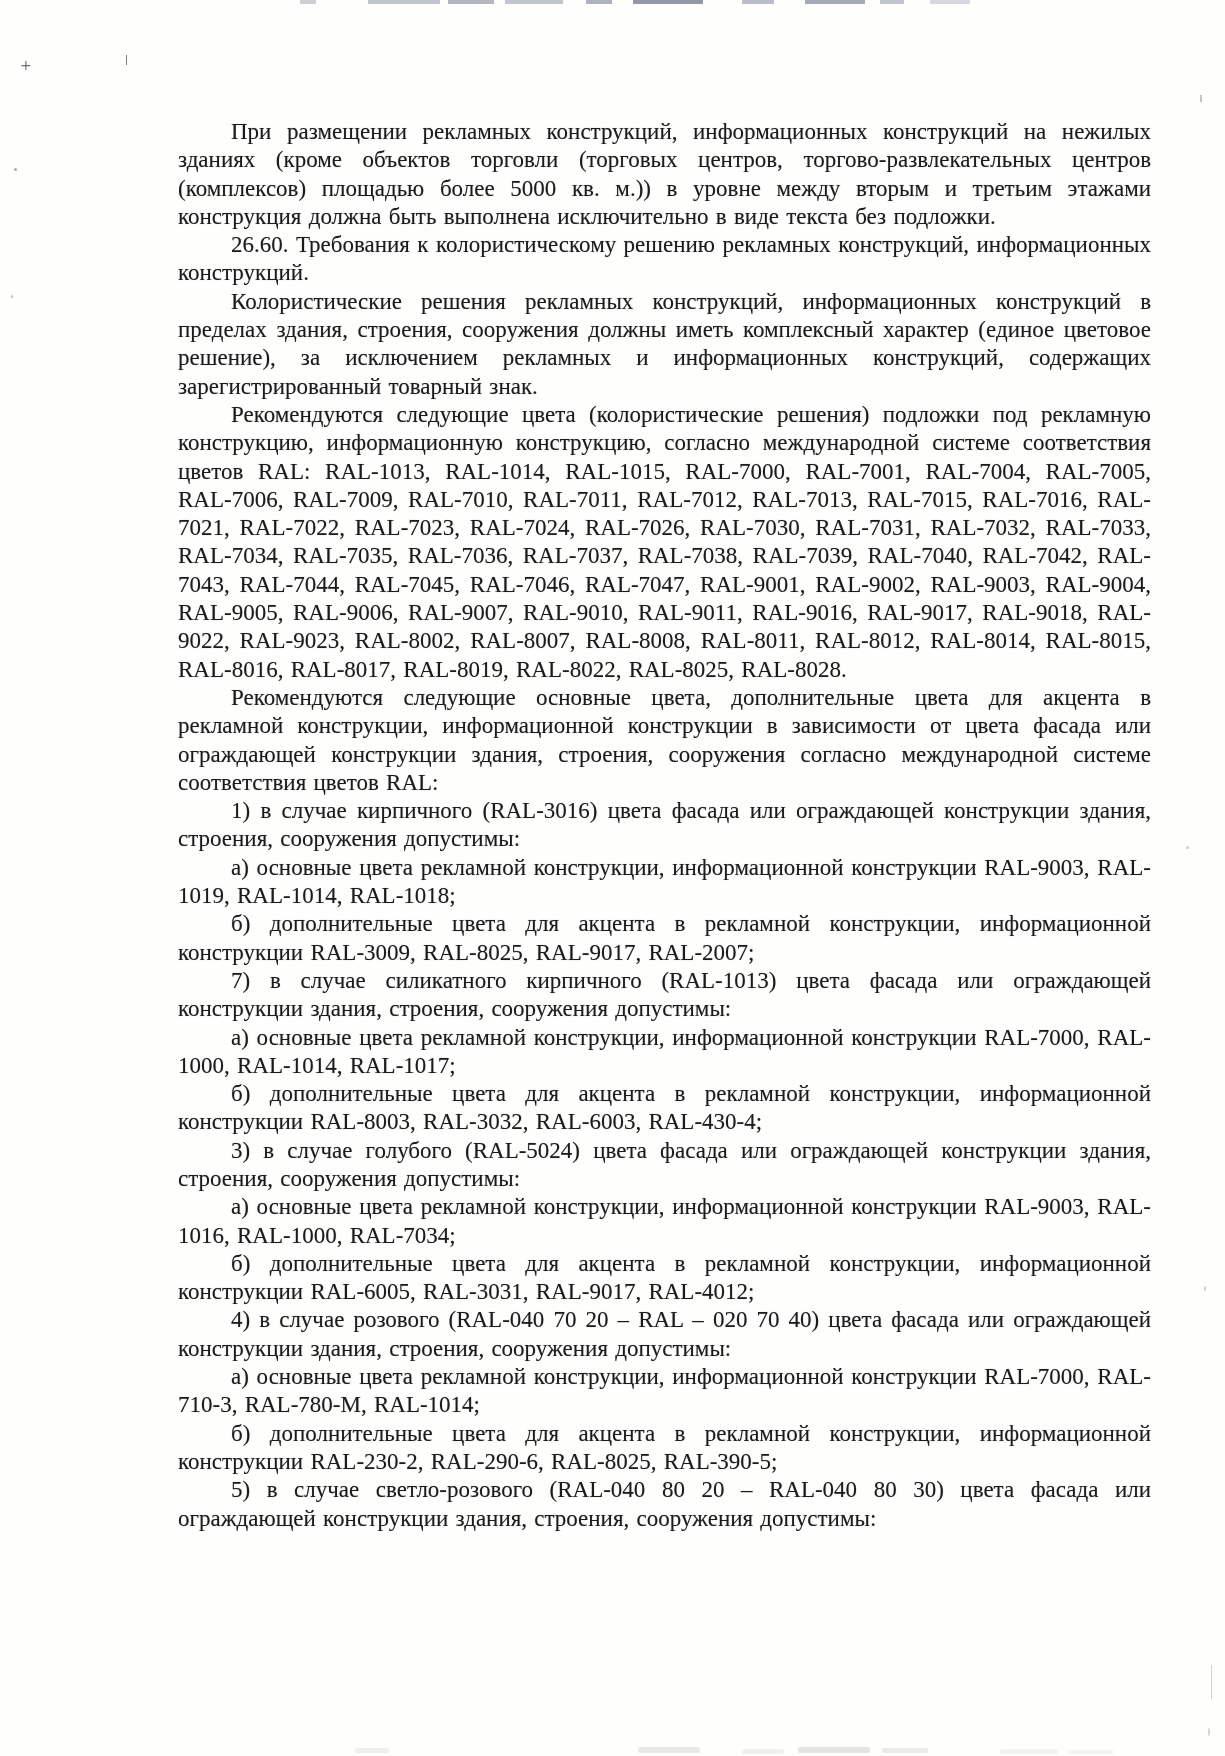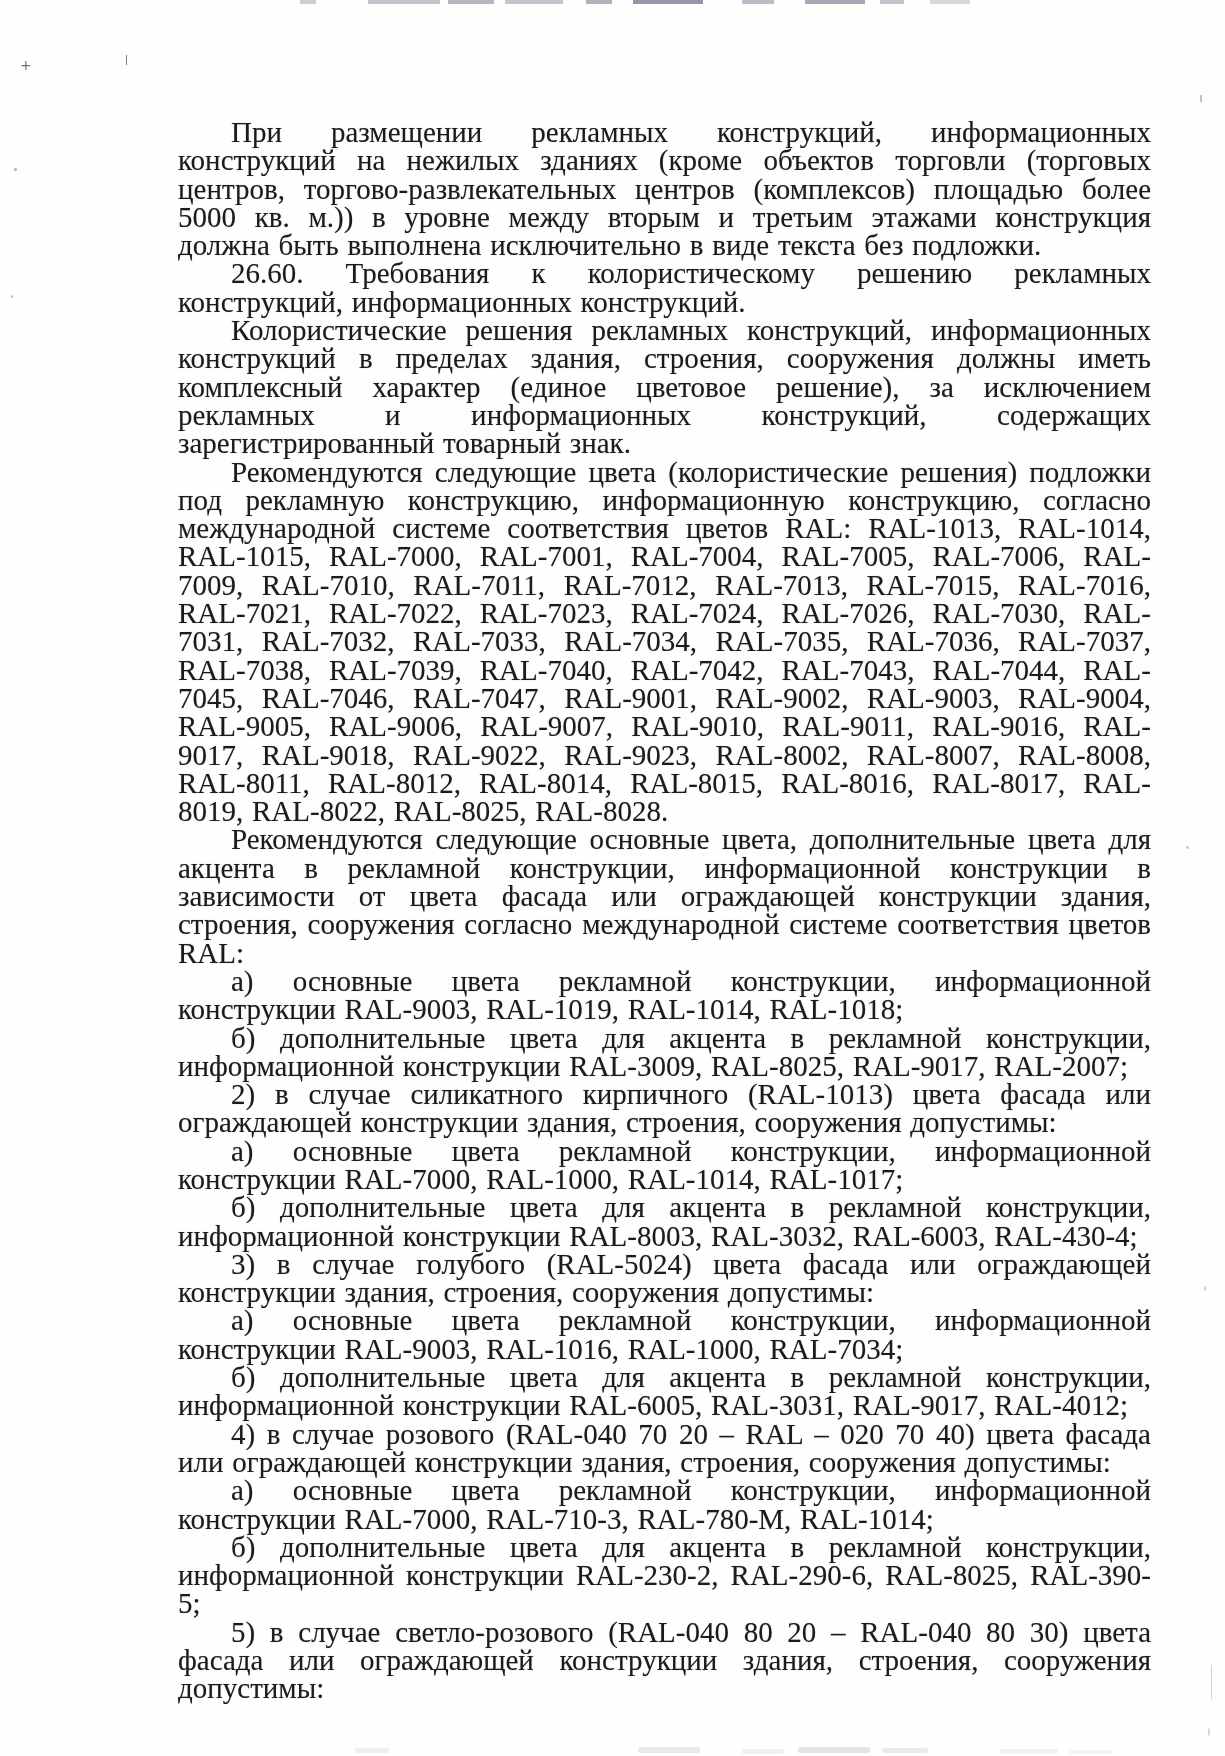--- a/index.html
+++ b/index.html
@@ -14,21 +14,21 @@
     background: #fefefd;
     overflow: hidden;
     font-family: "Liberation Serif", "DejaVu Serif", serif;
   }
   .text-block {
     position: absolute;
     left: 178px;
     top: 118px;
     width: 973px;
     color: #1b1b1b;
-    font-size: 29px;
+    font-size: 23px;
     line-height: 28.3px;
     text-align: justify;
     text-shadow: 0 0 1px rgba(25, 25, 30, 0.35);
     -webkit-font-smoothing: antialiased;
   }
   .para {
     margin: 0;
     text-indent: 53px;
     word-spacing: 1.5px;
   }
@@ -82,23 +82,24 @@
   <div class="artifact bottom-smudge" style="left:882px;top:1748px;width:46px;height:5px;opacity:.16"></div>
   <div class="artifact bottom-smudge" style="left:1000px;top:1749px;width:58px;height:5px;opacity:.10"></div>
   <div class="artifact bottom-smudge" style="left:1068px;top:1750px;width:46px;height:4px;opacity:.08"></div>
 
   <div class="text-block">
     <p class="para">При размещении рекламных конструкций, информационных конструкций на нежилых зданиях (кроме объектов торговли (торговых центров, торгово-развлекательных центров (комплексов) площадью более 5000 кв. м.)) в уровне между вторым и третьим этажами конструкция должна быть выполнена исключительно в виде текста без подложки.</p>
     <p class="para">26.60. Требования к колористическому решению рекламных конструкций, информационных конструкций.</p>
     <p class="para">Колористические решения рекламных конструкций, информационных конструкций в пределах здания, строения, сооружения должны иметь комплексный характер (единое цветовое решение), за исключением рекламных и информационных конструкций, содержащих зарегистрированный товарный знак.</p>
     <p class="para">Рекомендуются следующие цвета (колористические решения) подложки под рекламную конструкцию, информационную конструкцию, согласно международной системе соответствия цветов RAL: RAL-1013, RAL-1014, RAL-1015, RAL-7000, RAL-7001, RAL-7004, RAL-7005, RAL-7006, RAL-7009, RAL-7010, RAL-7011, RAL-7012, RAL-7013, RAL-7015, RAL-7016, RAL-7021, RAL-7022, RAL-7023, RAL-7024, RAL-7026, RAL-7030, RAL-7031, RAL-7032, RAL-7033, RAL-7034, RAL-7035, RAL-7036, RAL-7037, RAL-7038, RAL-7039, RAL-7040, RAL-7042, RAL-7043, RAL-7044, RAL-7045, RAL-7046, RAL-7047, RAL-9001, RAL-9002, RAL-9003, RAL-9004, RAL-9005, RAL-9006, RAL-9007, RAL-9010, RAL-9011, RAL-9016, RAL-9017, RAL-9018, RAL-9022, RAL-9023, RAL-8002, RAL-8007, RAL-8008, RAL-8011, RAL-8012, RAL-8014, RAL-8015, RAL-8016, RAL-8017, RAL-8019, RAL-8022, RAL-8025, RAL-8028.</p>
     <p class="para">Рекомендуются следующие основные цвета, дополнительные цвета для акцента в рекламной конструкции, информационной конструкции в зависимости от цвета фасада или ограждающей конструкции здания, строения, сооружения согласно международной системе соответствия цветов RAL:</p>
+    <p class="para">1) в случае кирпичного (RAL-3016) цвета фасада или ограждающей конструкции здания, строения, сооружения допустимы:</p>
     <p class="para">а) основные цвета рекламной конструкции, информационной конструкции RAL-9003, RAL-1019, RAL-1014, RAL-1018;</p>
     <p class="para">б) дополнительные цвета для акцента в рекламной конструкции, информационной конструкции RAL-3009, RAL-8025, RAL-9017, RAL-2007;</p>
-    <p class="para">2) в случае силикатного кирпичного (RAL-1013) цвета фасада или ограждающей конструкции здания, строения, сооружения допустимы:</p>
+    <p class="para">7) в случае силикатного кирпичного (RAL-1013) цвета фасада или ограждающей конструкции здания, строения, сооружения допустимы:</p>
     <p class="para">а) основные цвета рекламной конструкции, информационной конструкции RAL-7000, RAL-1000, RAL-1014, RAL-1017;</p>
     <p class="para">б) дополнительные цвета для акцента в рекламной конструкции, информационной конструкции RAL-8003, RAL-3032, RAL-6003, RAL-430-4;</p>
     <p class="para">3) в случае голубого (RAL-5024) цвета фасада или ограждающей конструкции здания, строения, сооружения допустимы:</p>
     <p class="para">а) основные цвета рекламной конструкции, информационной конструкции RAL-9003, RAL-1016, RAL-1000, RAL-7034;</p>
     <p class="para">б) дополнительные цвета для акцента в рекламной конструкции, информационной конструкции RAL-6005, RAL-3031, RAL-9017, RAL-4012;</p>
     <p class="para">4) в случае розового (RAL-040 70 20 – RAL – 020 70 40) цвета фасада или ограждающей конструкции здания, строения, сооружения допустимы:</p>
     <p class="para">а) основные цвета рекламной конструкции, информационной конструкции RAL-7000, RAL-710-3, RAL-780-M, RAL-1014;</p>
     <p class="para">б) дополнительные цвета для акцента в рекламной конструкции, информационной конструкции RAL-230-2, RAL-290-6, RAL-8025, RAL-390-5;</p>
     <p class="para">5) в случае светло-розового (RAL-040 80 20 – RAL-040 80 30) цвета фасада или ограждающей конструкции здания, строения, сооружения допустимы:</p>
   </div>

